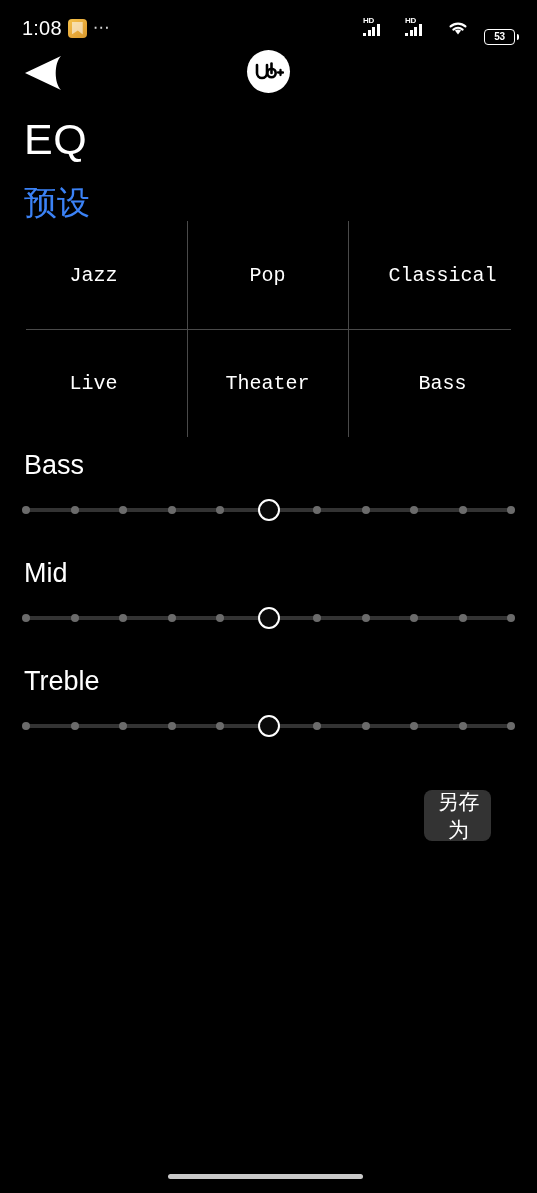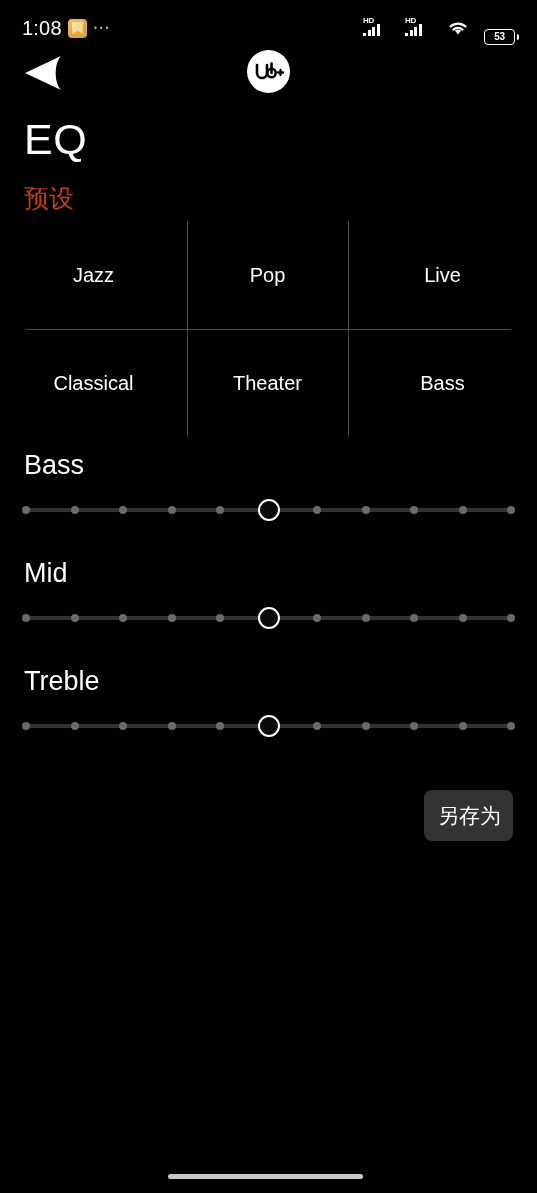--- a/index.html
+++ b/index.html
@@ -169,32 +169,33 @@
     left: 24px; top: 118px;
     font-size: 43px;
     font-weight: 400;
     letter-spacing: 0.5px;
     color: #ffffff;
     line-height: 1;
   }
   .section-label {
     position: absolute;
     left: 24px; top: 186px;
-    font-size: 25px;
+    font-size: 33px;
     font-weight: 400;
-    color: #c2410c;
+    color: #3b82f6;
     line-height: 1;
   }
 
   
   .preset-grid {
     position: absolute;
     left: 0; top: 221px;
     width: 537px;
     height: 216px;
+    font-family: Liberation Mono, monospace;
   }
   .preset-cells {
     position: absolute;
     inset: 0;
     display: grid;
     grid-template-columns: 187px 161px 189px;
     grid-template-rows: 108px 108px;
   }
   .preset-cell {
     display: flex;
@@ -264,21 +265,21 @@
     border: 2px solid #ffffff;
     background: #0a0a0a;
     box-sizing: border-box;
     cursor: pointer;
   }
 
   
   .saveas-btn {
     position: absolute;
     left: 424px; top: 790px;
-    width: 89px; height: 51px;
+    width: 67px; height: 51px;
     border-radius: 8px;
     background: #333333;
     display: flex;
     align-items: center;
     justify-content: center;
     font-size: 21px;
     color: #ffffff;
     cursor: pointer;
     user-select: none;
     border: none;
@@ -358,22 +359,22 @@
   </div>
 </div>
 
 <div class="page-title">EQ</div>
 <div class="section-label">预设</div>
 
 <div class="preset-grid">
   <div class="preset-cells">
     <div class="preset-cell">Jazz</div>
     <div class="preset-cell">Pop</div>
+    <div class="preset-cell">Classical</div>
     <div class="preset-cell">Live</div>
-    <div class="preset-cell">Classical</div>
     <div class="preset-cell">Theater</div>
     <div class="preset-cell">Bass</div>
   </div>
   <div class="grid-line v-line one"></div>
   <div class="grid-line v-line two"></div>
   <div class="grid-line h-line"></div>
 </div>
 
 <div class="slider-block" style="top:452px">
   <div class="slider-label">Bass</div>

